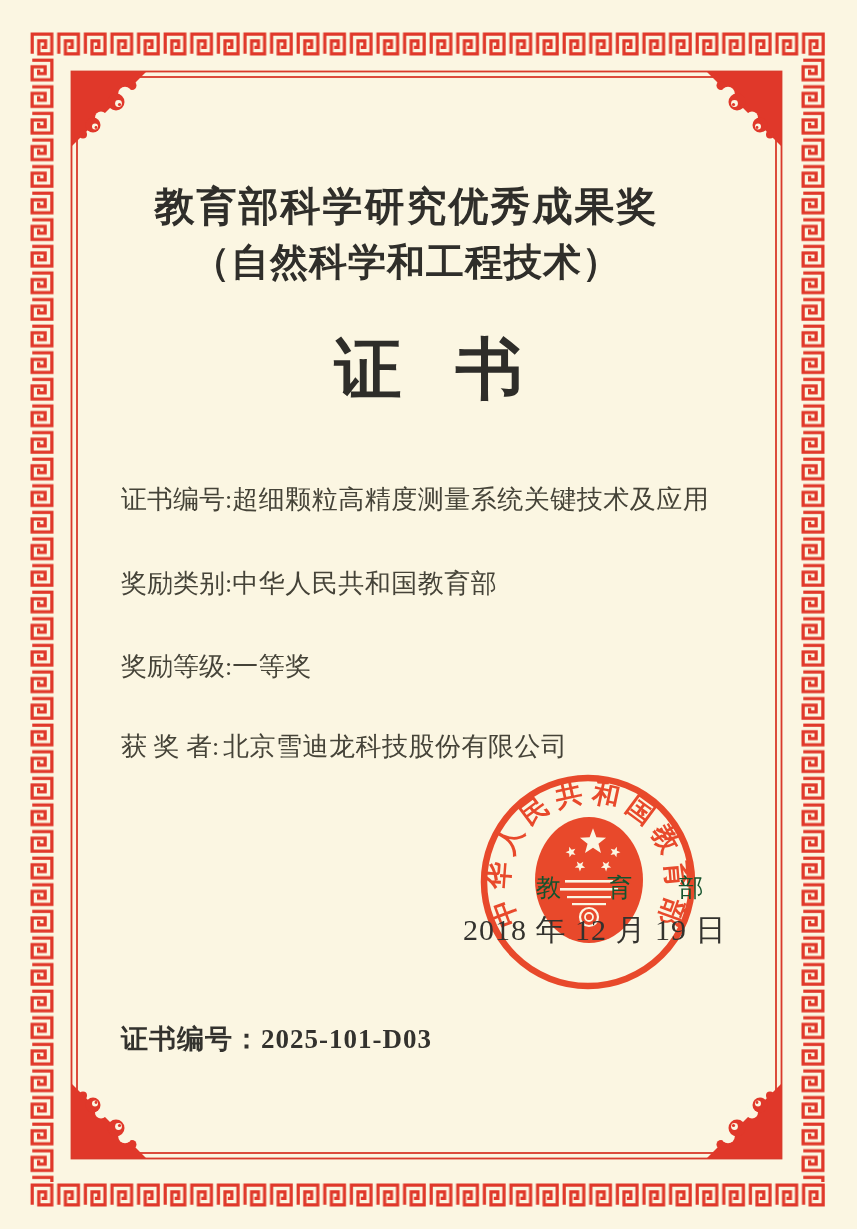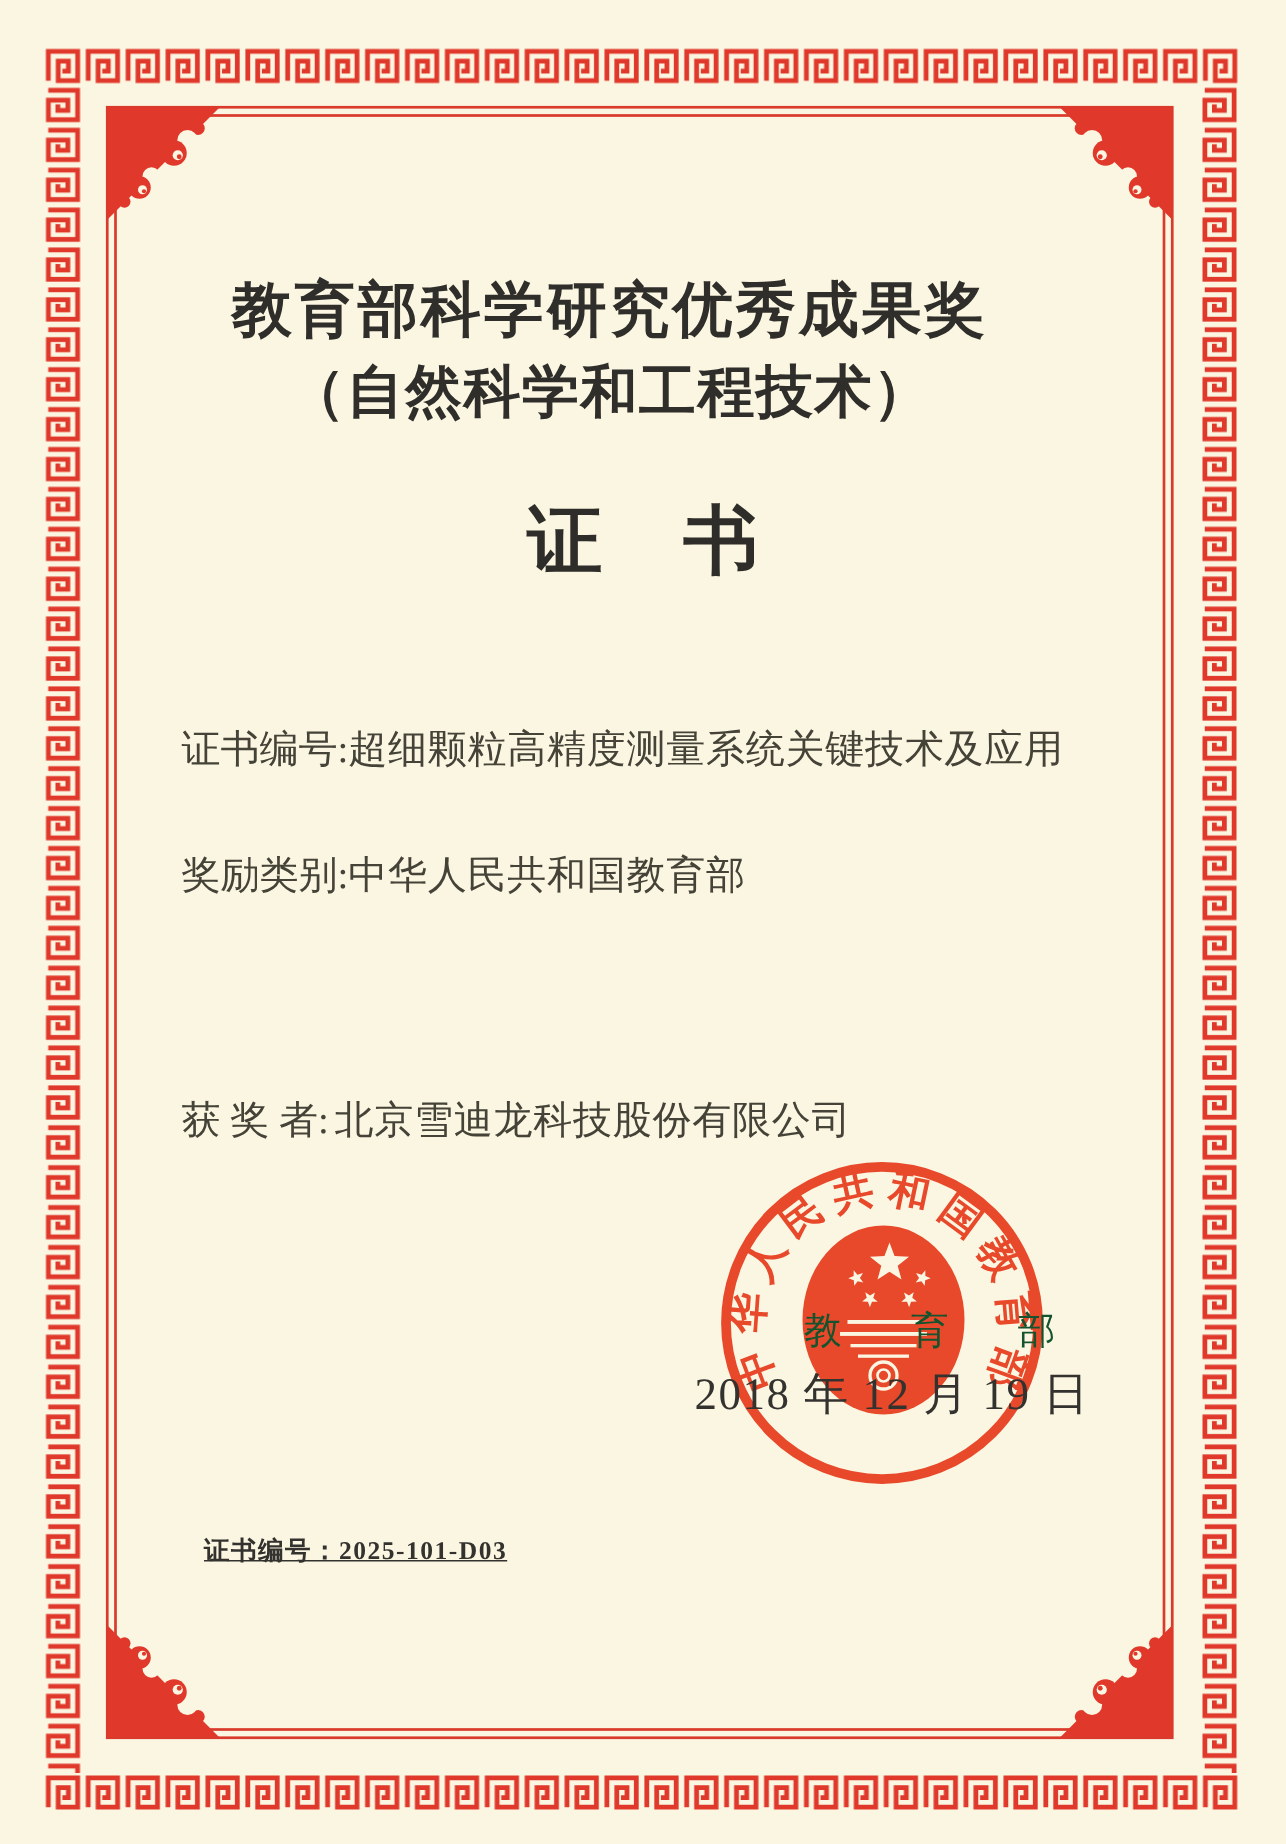--- a/index.html
+++ b/index.html
@@ -21,39 +21,39 @@
     transform:translateX(-22px);
   }
   .title2 {
     left:0; right:0; top:243px; text-align:center;
     font-size:38px; font-weight:700; color:#2f2e2a;
     letter-spacing:1px; line-height:1.05;
     transform:translateX(-22px);
   }
   .doctype {
     left:0; right:0; top:334px; text-align:center;
-    font-size:50px; font-weight:700; color:#2e2d29;
+    font-size:67px; font-weight:700; color:#2e2d29;
     letter-spacing:54px; padding-left:54px; line-height:1.05;
   }
   .field { left:121px; font-size:26px; color:#454338; line-height:1.2; white-space:nowrap; }
   .f0 { top:484px; } .f1 { top:568px; } .f2 { top:651px; } .f3 { top:731px; }
   .flabel { display:inline-block; min-width:102px; }
   .fvalue { letter-spacing:0.5px; }
 
   .issuer {
     left:536px; top:874px; font-size:25px; color:#14532d;
     letter-spacing:20px; white-space:nowrap; line-height:1.1;
   }
   .date {
     left:463px; top:913px; font-size:30px; color:#33322e;
     letter-spacing:1px; white-space:nowrap; line-height:1.1;
   }
   .certno {
-    left:136px; top:1025px; font-size:17px; font-weight:700;
-    color:#33322e; letter-spacing:1px; white-space:nowrap; line-height:1.1;text-decoration:underline;
+    left:121px; top:1025px; font-size:27px; font-weight:700;
+    color:#33322e; letter-spacing:1px; white-space:nowrap; line-height:1.1;
   }
 </style>
 </head>
 <body>
 
 <div class="page">
 
   <svg class="deco" width="857" height="1229" viewBox="0 0 857 1229">
     <defs>
       <path id="mu" d="M3.2,22.8 V3.2 H22.8 V22.8 H9.8 V9.8 H16.6 V16.4 H12.6" fill="none" stroke="#e0382a" stroke-width="3.2"></path>
@@ -102,20 +102,23 @@
   <div class="txt title1">教育部科学研究优秀成果奖</div>
   <div class="txt title2">（自然科学和工程技术）</div>
   <div class="txt doctype">证书</div>
 
   <div class="txt field f0">
     <span class="flabel">证书编号:</span><span class="fvalue">超细颗粒高精度测量系统关键技术及应用</span>
   </div>
   <div class="txt field f1">
     <span class="flabel">奖励类别:</span><span class="fvalue">中华人民共和国教育部</span>
   </div>
+  <div class="txt field f2">
+    <span class="flabel">奖励等级:</span><span class="fvalue">一等奖</span>
+  </div>
   <div class="txt field f3">
     <span class="flabel">获 奖 者:</span><span class="fvalue">北京雪迪龙科技股份有限公司</span>
   </div>
 
   <svg class="seal" width="240" height="240" viewBox="0 0 240 240">
     <defs>
       <polygon id="star" points="0,-13 3.2,-4.5 12.4,-4 5.2,1.7 7.6,10.5 0,5.5 -7.6,10.5 -5.2,1.7 -12.4,-4 -3.2,-4.5" fill="#fbf6e2"></polygon>
       <path id="sealarc" d="M50.7,160 A80,80 0 1 1 189.3,160" fill="none"></path>
     </defs>
     <circle cx="120" cy="120" r="104" fill="none" stroke="#e8492b" stroke-width="6.5"></circle>

